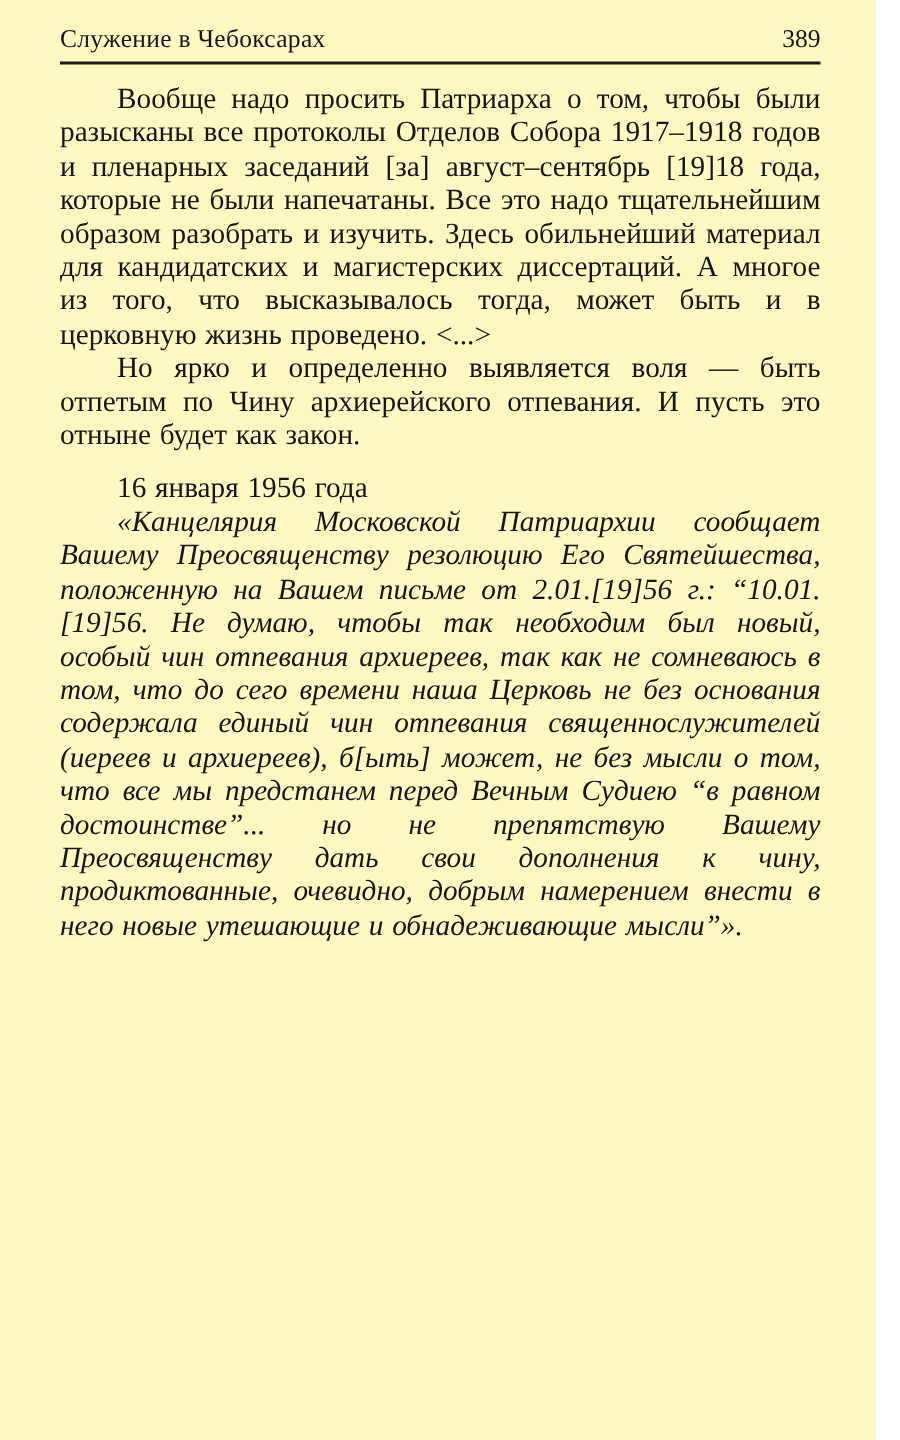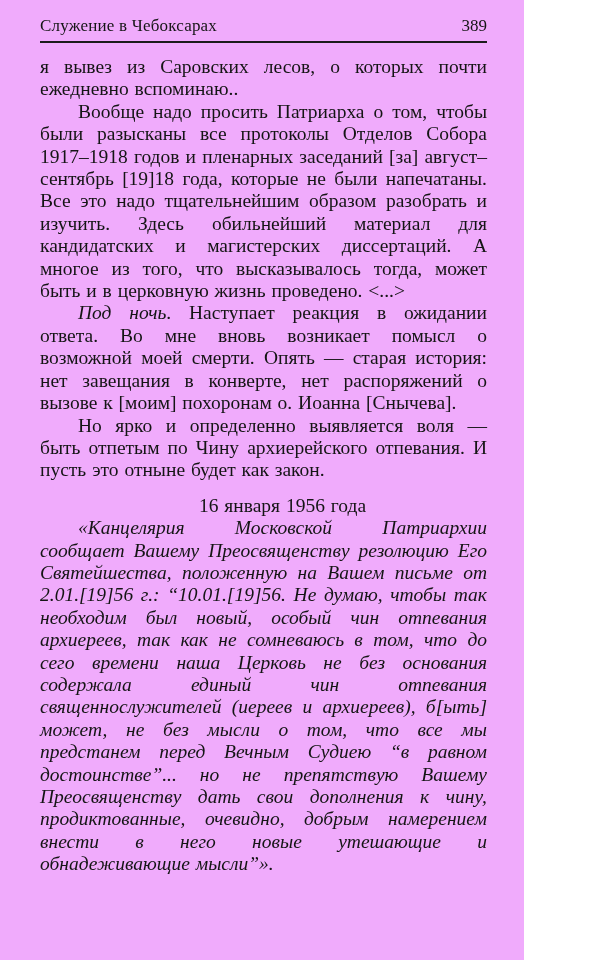--- a/index.html
+++ b/index.html
@@ -2,24 +2,24 @@
 <html lang="ru"><head>
 <meta charset="utf-8">
 <style>
   html, body {
     margin: 0;
     padding: 0;
     background: #ffffff;
   }
   .page {
     position: relative;
-    width: 524px;
+    width: 584px;
     height: 960px;
     box-sizing: border-box;
-    background: #f0abfc;
+    background: #fef9c3;
     padding: 16px 37px 0 40px;
     font-family: "Liberation Serif", "DejaVu Serif", serif;
     color: #151515;
     overflow: hidden;
   }
   .running-head {
     display: flex;
     justify-content: space-between;
     align-items: baseline;
     font-size: 17px;
@@ -33,42 +33,40 @@
     margin: 0;
     font-size: 19.5px;
     line-height: 22.4px;
     text-align: justify;
     text-indent: 38px;
     word-spacing: 1px;
   }
   .body-text p.no-indent { text-indent: 0; }
   .body-text p.date-heading {
     margin-top: 13px;
-    text-align: center;
+    text-align: left;
   }
   .italic { font-style: italic; }
 </style>
 </head>
 <body>
 
 <div class="page">
 
   <div class="running-head">
     <span class="title">Служение в Чебоксарах</span>
     <span class="page-number">389</span>
   </div>
 
   <div class="body-text">
 
-    <p class="no-indent">я вывез из Саровских лесов, о которых почти ежедневно вспоминаю..</p>
 
     <p>Вообще надо просить Патриарха о том, чтобы были разысканы все протоколы Отделов Собора 1917–1918 годов и пленарных заседаний [за] август–сентябрь [19]18 года, которые не были напечатаны. Все это надо тщательнейшим образом разобрать и изучить. Здесь обильнейший материал для кандидатских и магистерских диссертаций. А многое из того, что высказывалось тогда, может быть и в церковную жизнь проведено. &lt;...&gt;</p>
 
 
-    <p><span class="italic">Под ночь</span><span>. Наступает реакция в ожидании ответа. Во мне вновь возникает помысл о возможной моей смерти. Опять — старая история: нет завещания в конверте, нет распоряжений о вызове к [моим] похоронам о. Иоанна [Снычева].</span></p>
 
     <p>Но ярко и определенно выявляется воля — быть отпетым по Чину архиерейского отпевания. И пусть это отныне будет как закон.</p>
 
     <p class="date-heading">16 января 1956 года</p>
 
 
     <p class="italic">«Канцелярия Московской Патриархии сообщает Вашему Преосвященству резолюцию Его Святейшества, положенную на Вашем письме от 2.01.[19]56 г.: “10.01.[19]56. Не думаю, чтобы так необходим был новый, особый чин отпевания архиереев, так как не сомневаюсь в том, что до сего времени наша Церковь не без основания содержала единый чин отпевания священнослужителей (иереев и архиереев), б[ыть] может, не без мысли о том, что все мы предстанем перед Вечным Судиею “в равном достоинстве”... но не препятствую Вашему Преосвященству дать свои дополнения к чину, продиктованные, очевидно, добрым намерением внести в него новые утешающие и обнадеживающие мысли”».</p>
 
   </div>
 

